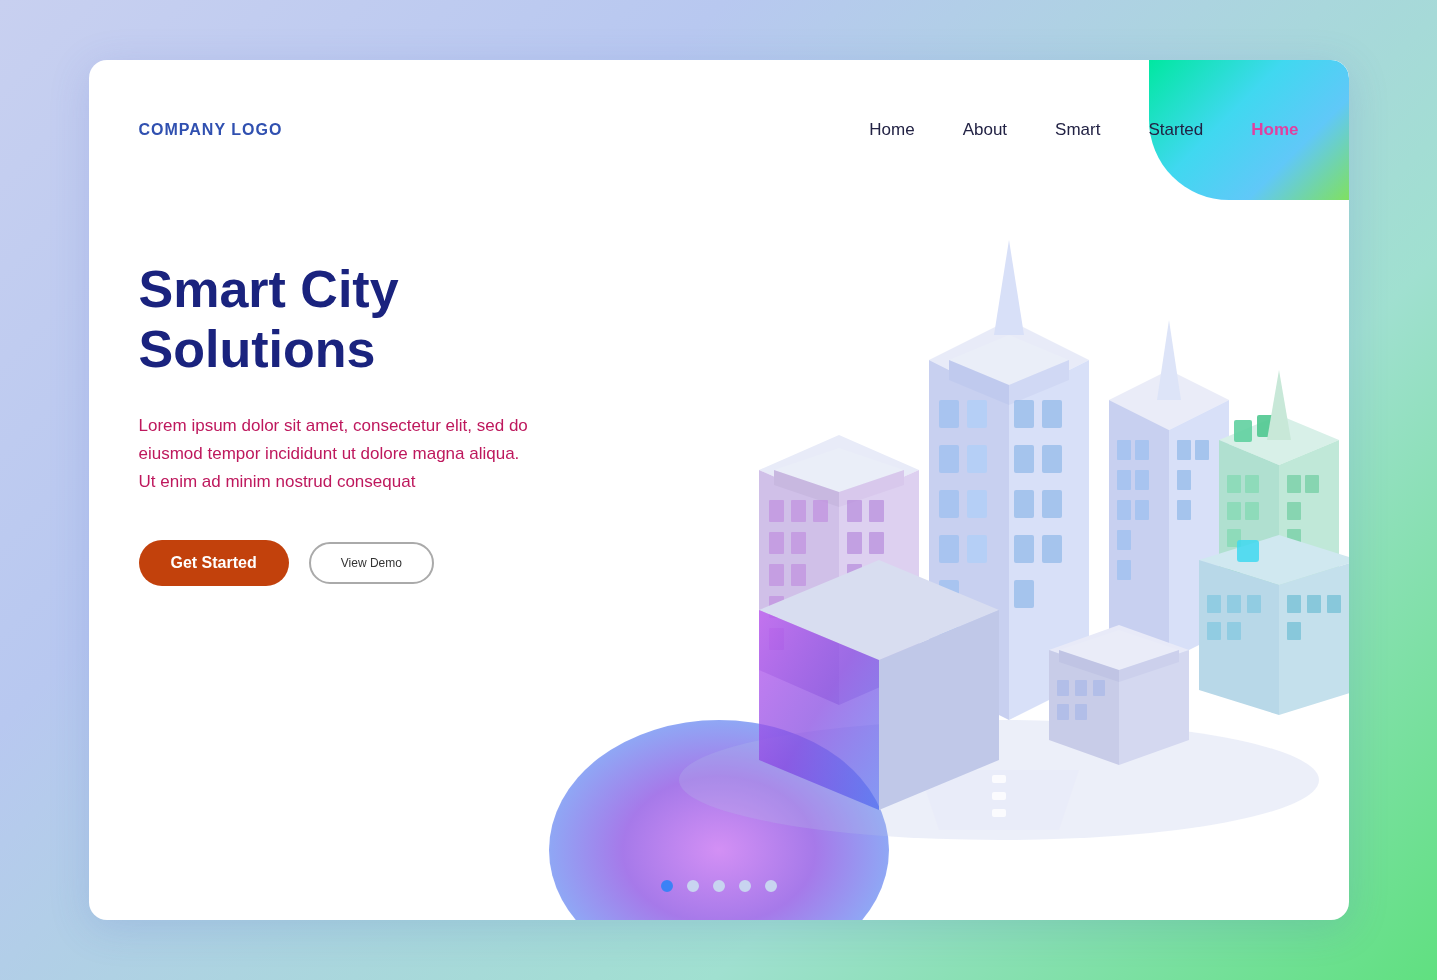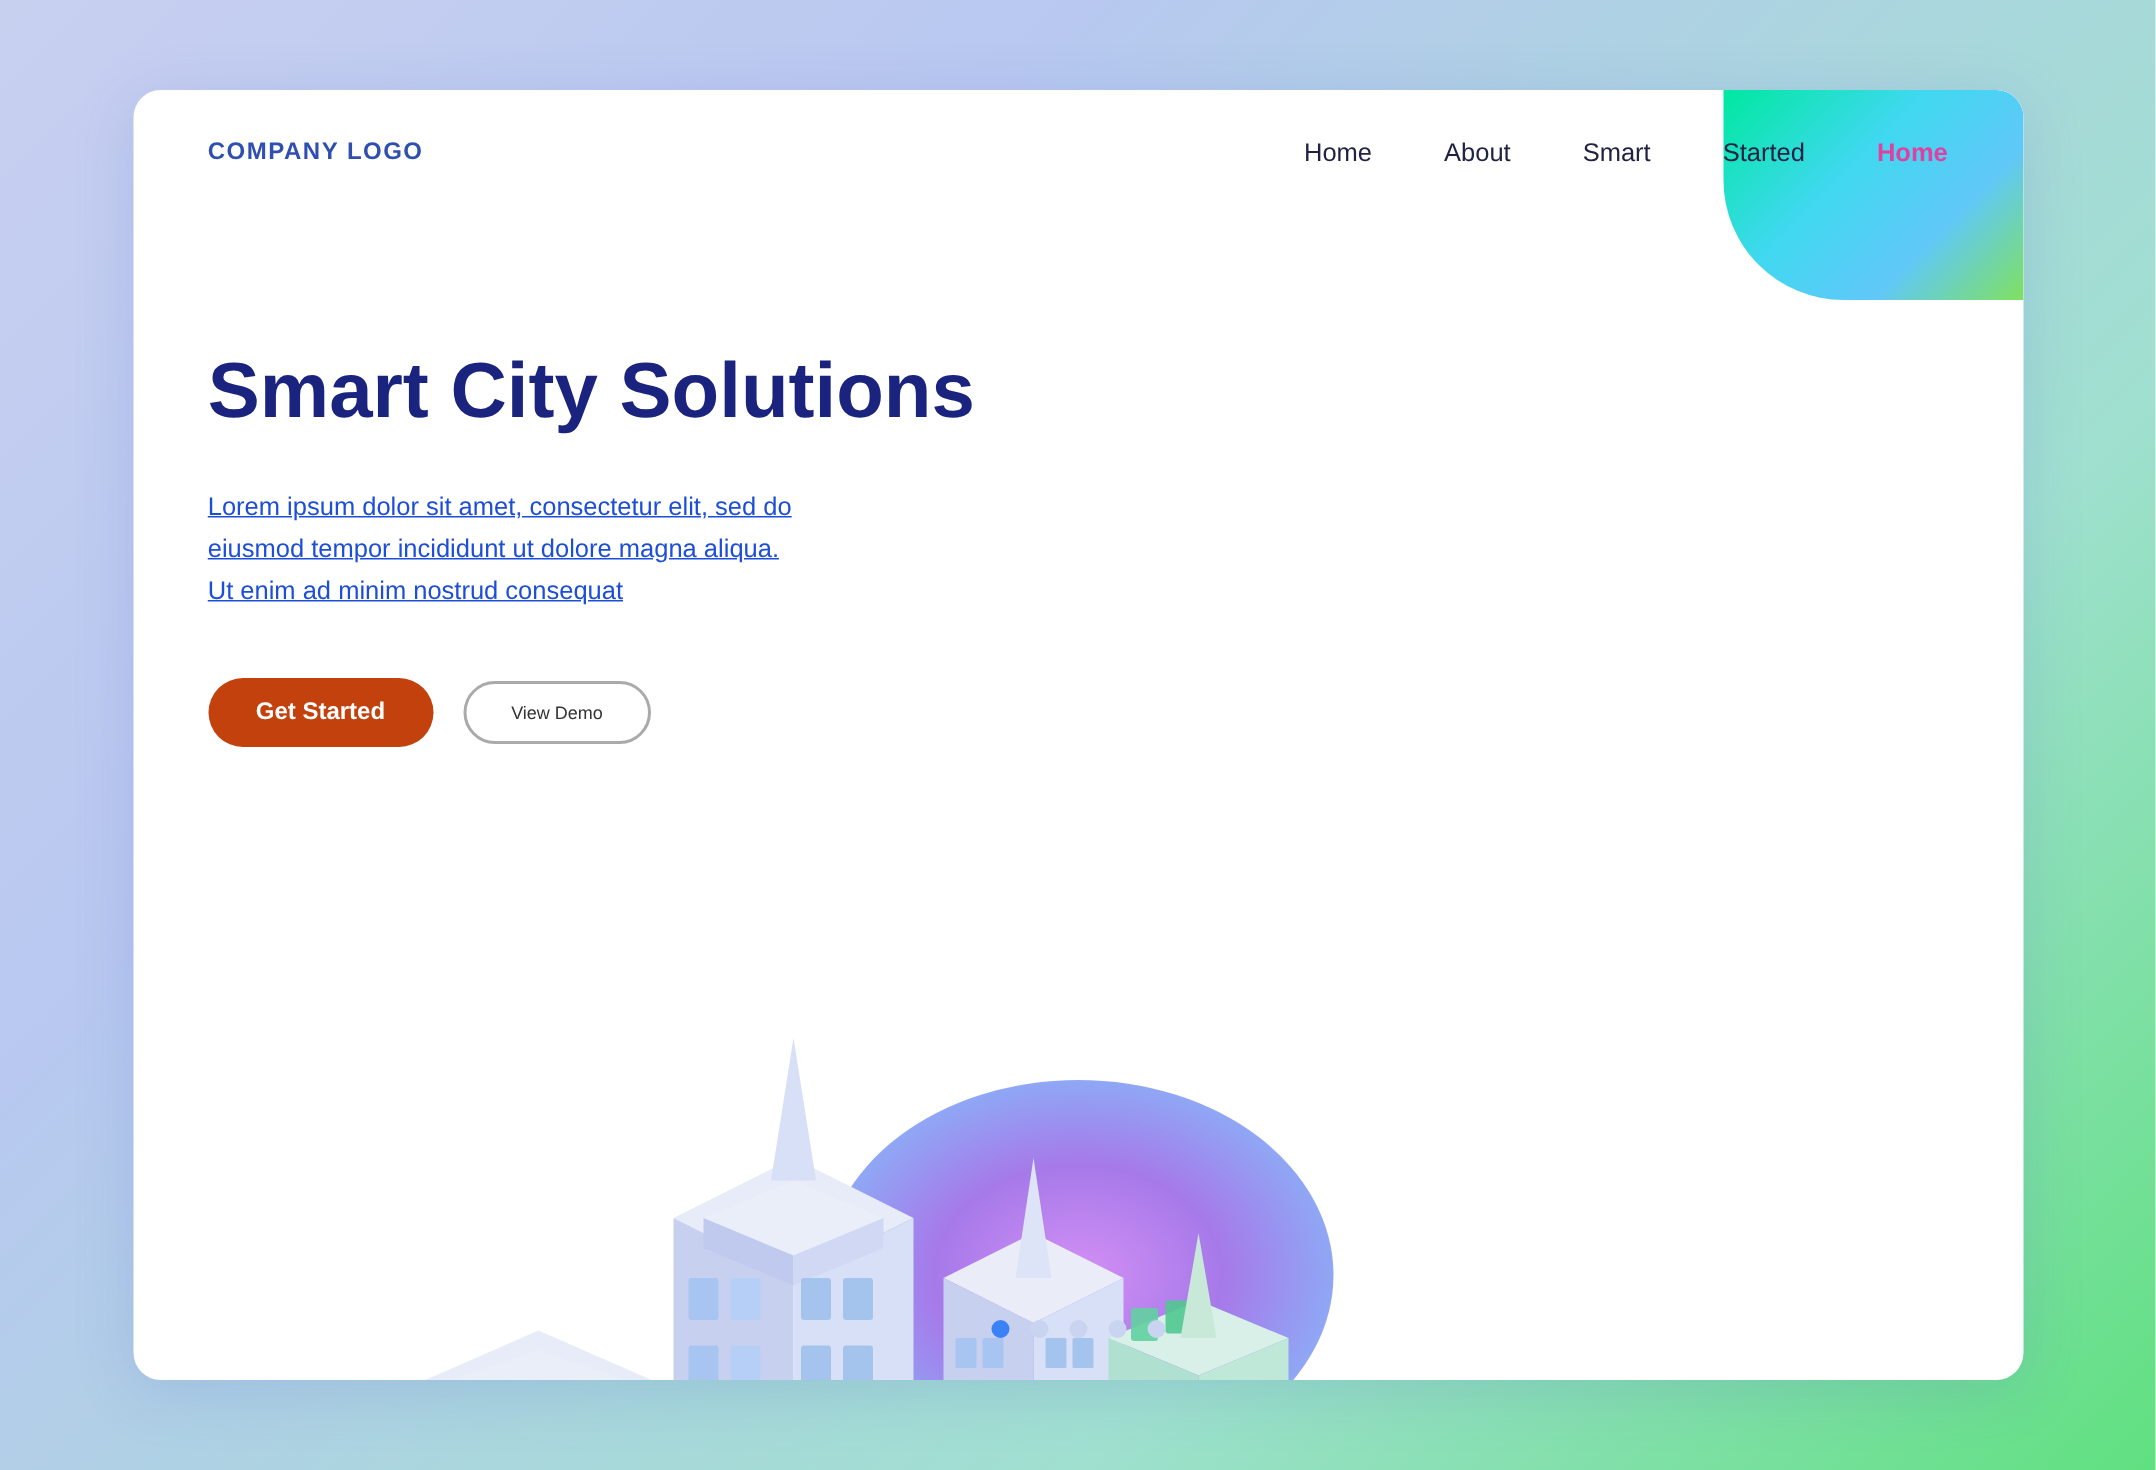--- a/index.html
+++ b/index.html
@@ -50,20 +50,21 @@
     }
 
     
     .navbar {
       position: relative;
       z-index: 10;
       display: flex;
       align-items: center;
       justify-content: space-between;
       padding: 32px 50px 20px 50px;
+      margin-top: 28px;
     }
 
     .logo {
       font-size: 16px;
       font-weight: 700;
       color: #3050b0;
       letter-spacing: 1px;
       text-transform: uppercase;
     }
 
@@ -87,43 +88,41 @@
     }
 
     
     .hero {
       position: relative;
       z-index: 5;
       display: flex;
       align-items: flex-start;
       padding: 40px 50px 0 50px;
       height: calc(860px - 110px);
-      flex-direction: column;
     }
 
     .hero-text {
       flex: 0 0 480px;
       padding-top: 60px;
     }
 
     .hero-title {
       font-size: 52px;
       font-weight: 900;
       color: #1a237e;
       line-height: 1.15;
       margin-bottom: 32px;
     }
 
     .hero-desc {
       font-size: 17px;
-      color: #1d4ed8;
+      color: #be185d;
       line-height: 1.65;
       margin-bottom: 44px;
       max-width: 400px;
-      text-decoration: underline;
     }
 
     .hero-buttons {
       display: flex;
       gap: 20px;
       align-items: center;
     }
 
     .btn-primary {
       background: #c2410c;

